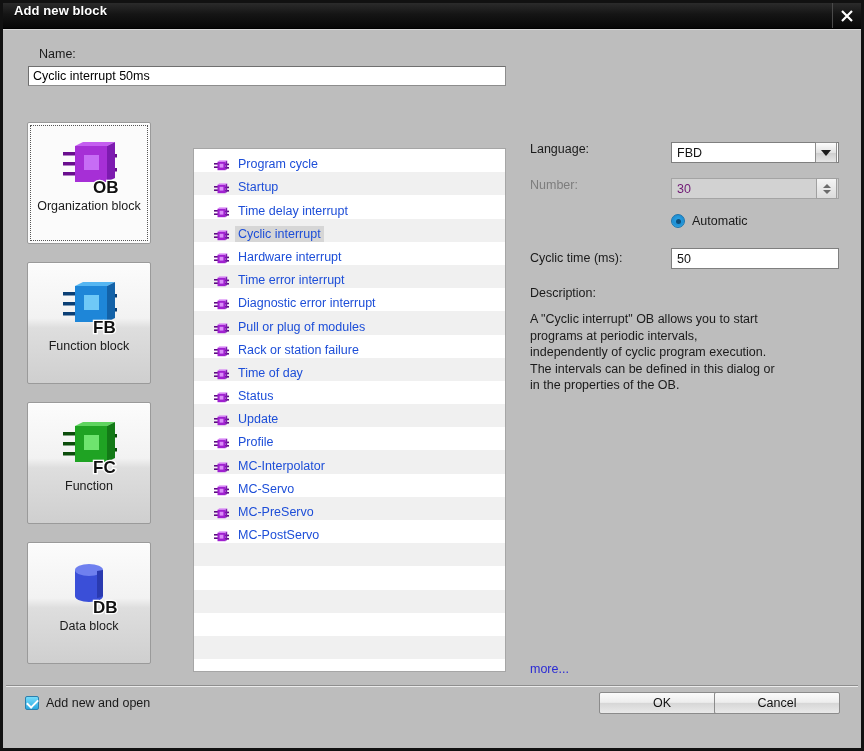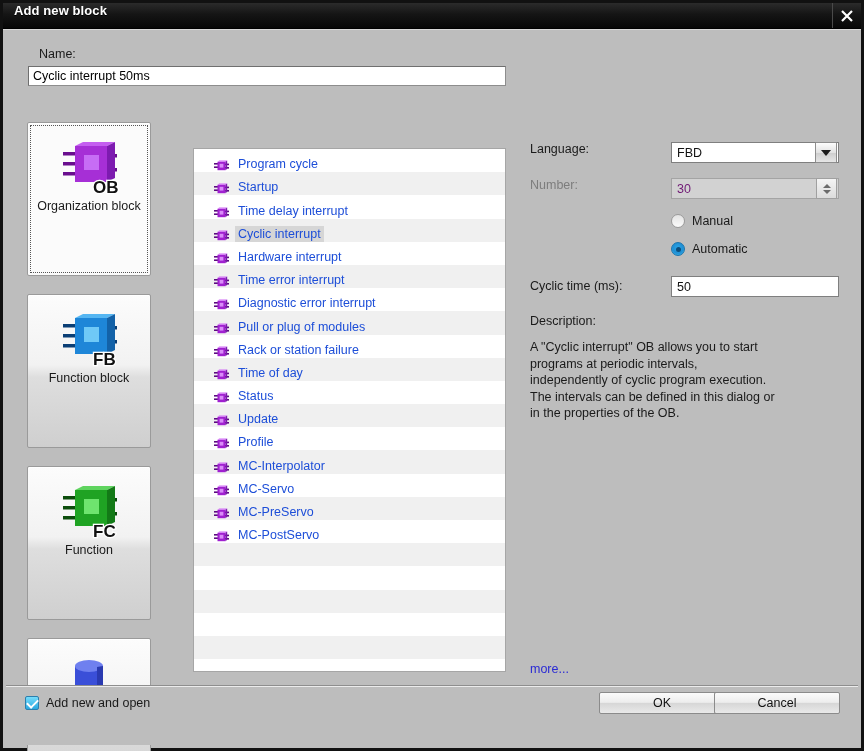--- a/index.html
+++ b/index.html
@@ -51,21 +51,21 @@
     background:#fff;border:1px solid #8d8d8d;
     border-top-color:#6f6f6f;border-left-color:#6f6f6f;
     font-family:"Liberation Sans", sans-serif;font-size:12.5px;
     color:#000000;padding:0 4px;outline:none;
   }
   
   .leftcol{
     position:absolute;left:24px;top:92px;width:124px;
   }
   .blockbtn{
-    width:124px;height:154px;margin-bottom:18px;box-sizing:border-box;
+    width:124px;height:122px;margin-bottom:18px;box-sizing:border-box;
     background:linear-gradient(to bottom,#fcfcfc 0%,#f2f2f2 46%,#dedede 54%,#cfcfcf 100%);
     border:1px solid #9a9a9a;
     border-radius:2px;
     display:flex;flex-direction:column;align-items:center;justify-content:flex-start;
     cursor:pointer;position:relative;
     box-shadow:inset 0 1px 0 #fff;
   }
   .blockbtn.selected{
     background:#fbfbfb;
     border:1px solid #9a9a9a;
@@ -534,26 +534,20 @@
         <div class="fieldlabel dim">Number:</div>
         <div class="spin">
           <span class="val">30</span>
           <span class="spinbtns">
             <i class="tri-up-s"></i>
               <i class="tri-dn-s"></i>
           </span>
         </div>
       </div>
 
-      <div style="position:relative;height:28px;">
-        <div class="radiorow" style="top:0;">
-          <span class="radio"></span>
-          <span class="fieldlabel">Manual</span>
-        </div>
-      </div>
 
       <div style="position:relative;height:34px;">
         <div class="radiorow" style="top:0;">
           <span class="radio on"></span>
           <span class="fieldlabel">Automatic</span>
         </div>
       </div>
 
       <div class="row" style="height:42px;">
         <div class="fieldlabel" style="padding-top:3px;">Cyclic time (ms):</div>

